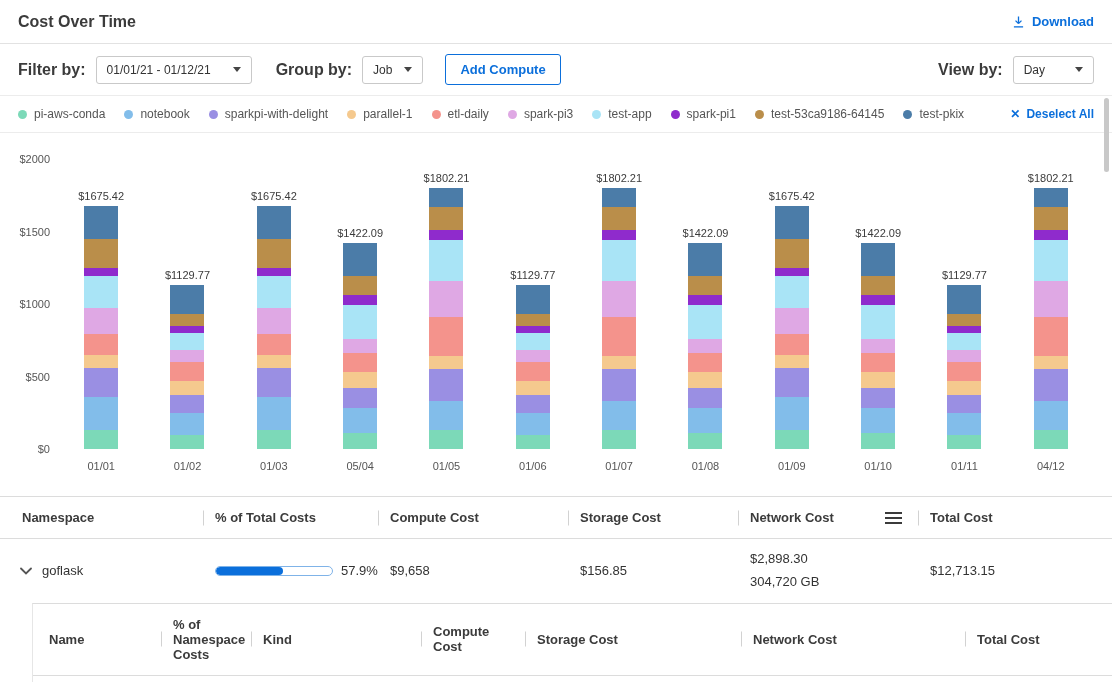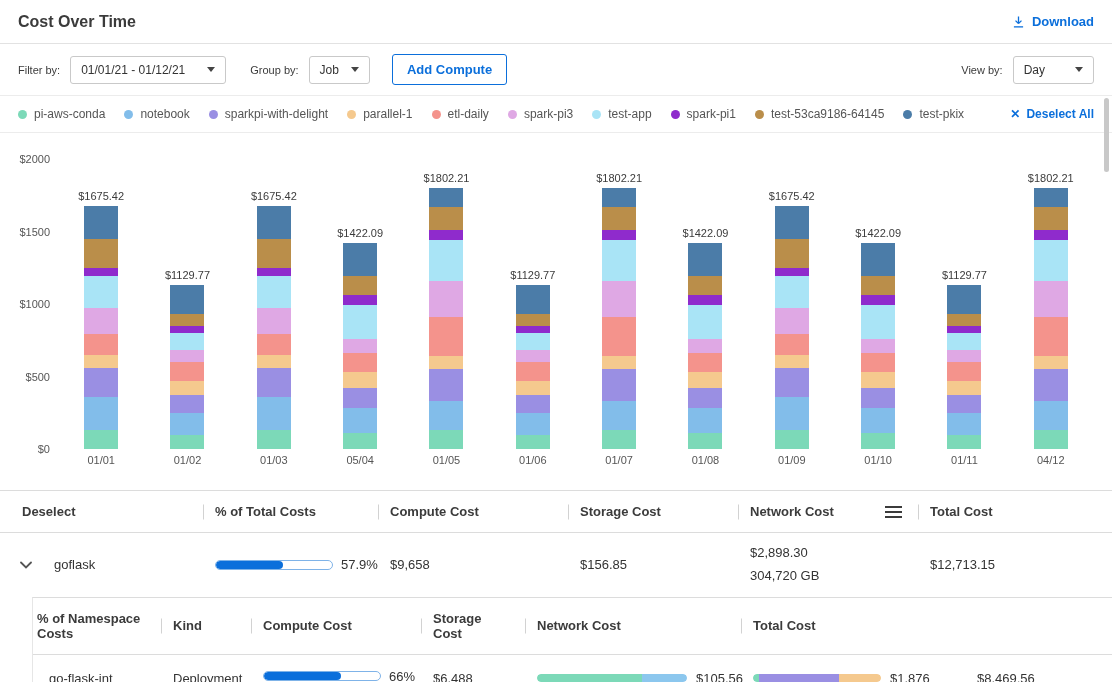--- a/index.html
+++ b/index.html
@@ -11,21 +11,21 @@
   }
   
   .panel-header { display: flex; justify-content: space-between; align-items: center;
     height: 44px; padding: 0 18px; border-bottom: 1px solid #e2e2e2; }
   .page-title { font-size: 16px; font-weight: bold; color: #3b3b3b; }
   .download { display: flex; align-items: center; gap: 7px; color: #0b6fdb;
     font-weight: bold; font-size: 13px; cursor: pointer; }
   
   .filter-row { display: flex; align-items: center; gap: 10px;
     padding: 10px 18px; border-bottom: 1px solid #ececec; }
-  .lbl { font-weight: normal; font-size: 11px; color: #3b3b3b; }
+  .lbl { font-weight: bold; font-size: 16px; color: #3b3b3b; }
   .dd { display: flex; align-items: center; gap: 22px; border: 1px solid #c9c9c9;
     border-radius: 3px; padding: 6px 10px; font-size: 12px; background: #fff; cursor: pointer; }
   .caret { width: 0; height: 0; border-left: 4px solid transparent;
     border-right: 4px solid transparent; border-top: 5px solid #444; }
   .add-filter { border: 1px solid #0b6fdb; color: #0b6fdb; font-weight: bold;
     border-radius: 3px; padding: 7px 14px; font-size: 13px; background: #fff;
     cursor: pointer; margin-left: 12px; font-family: "Liberation Sans", sans-serif; }
   .spacer { flex: 1; }
   
   .legend-row { display: flex; align-items: center; justify-content: space-between;
@@ -38,33 +38,33 @@
     font-size: 12px; font-weight: bold; cursor: pointer; white-space: nowrap; }
   
   .chart-wrap { display: flex; padding: 26px 18px 10px 10px; }
   .y-axis { position: relative; width: 48px; height: 290px; flex: none; }
   .ytick { position: absolute; right: 8px; font-size: 11px; color: #555; }
   .plot { flex: 1; display: flex; }
   .cat { flex: 1; display: flex; flex-direction: column; align-items: center; }
   .bar-area { display: flex; flex-direction: column; justify-content: flex-end; align-items: center; }
   .bar-total { font-size: 11px; color: #3b3b3b; margin-bottom: 4px; white-space: nowrap; }
   .stack { width: 34px; display: flex; flex-direction: column; }
-  .x-label { font-size: 11px; color: #555; margin-top: 5px; }
+  .x-label { font-size: 11px; color: #555; margin-top: 11px; }
   
   .tbl { margin-top: 14px; border-top: 1px solid #dcdcdc; }
   .thead, .row { display: grid; grid-template-columns: 185px 175px 190px 170px 180px 1fr;
     padding: 0 18px; }
   .thead { border-bottom: 1px solid #dcdcdc; }
   .th { position: relative; font-weight: bold; font-size: 13px; color: #3b3b3b;
     padding: 13px 12px; display: flex; align-items: center; justify-content: space-between; }
   .th:first-child { padding-left: 4px; }
   .th:not(:first-child)::before { content: ""; position: absolute; left: 0; top: 50%;
     transform: translateY(-50%); width: 1px; height: 15px; background: #d2d2d2; }
   .row { align-items: center; padding-top: 9px; padding-bottom: 9px; }
-  .ns-cell { display: flex; align-items: center; gap: 22px; padding-left: 2px; cursor: pointer; }
+  .ns-cell { display: flex; align-items: center; gap: 10px; padding-left: 2px; cursor: pointer; }
   .pct-cell { display: flex; align-items: center; gap: 8px; padding-left: 12px; }
   .pbar { width: 118px; height: 10px; border: 1px solid #7fb3e8; border-radius: 5px;
     background: #fff; overflow: hidden; flex: none; }
   .pbar .fill { height: 100%; background: #0b6fdb; border-radius: 5px; }
   .cell { padding-left: 12px; font-size: 13px; color: #333; }
   .net-cell { line-height: 1.75; }
   
   .nested { margin-left: 32px; border-top: 1px solid #dcdcdc; border-left: 1px solid #e6e6e6; }
   .nthead, .nrow { display: grid; grid-template-columns: 128px 90px 170px 104px 216px 224px 1fr; }
   .nthead { border-bottom: 1px solid #dcdcdc; }
@@ -389,21 +389,21 @@
           </div>
         </div>
         <div class="x-label">04/12</div>
       </div>
     </div>
 </div>
 
 <div class="tbl">
   <div class="thead">
     <div class="th">
-        <span>Deselect</span>
+        <span>Namespace</span>
       </div>
     <div class="th">
         <span>% of Total Costs</span>
       </div>
     <div class="th">
         <span>Compute Cost</span>
       </div>
     <div class="th">
         <span>Storage Cost</span>
       </div>
@@ -437,20 +437,23 @@
     <div class="cell">$156.85</div>
     <div class="cell net-cell">
       <div>$2,898.30</div>
       <div>304,720 GB</div>
     </div>
     <div class="cell">$12,713.15</div>
   </div>
 
   <div class="nested">
     <div class="nthead">
+      <div class="th" style="padding-left:16px">
+          <span>Name</span>
+        </div>
       <div class="th">
           <span>% of Namespace Costs</span>
         </div>
       <div class="th">
           <span>Kind</span>
         </div>
       <div class="th">
           <span>Compute Cost</span>
         </div>
       <div class="th">

